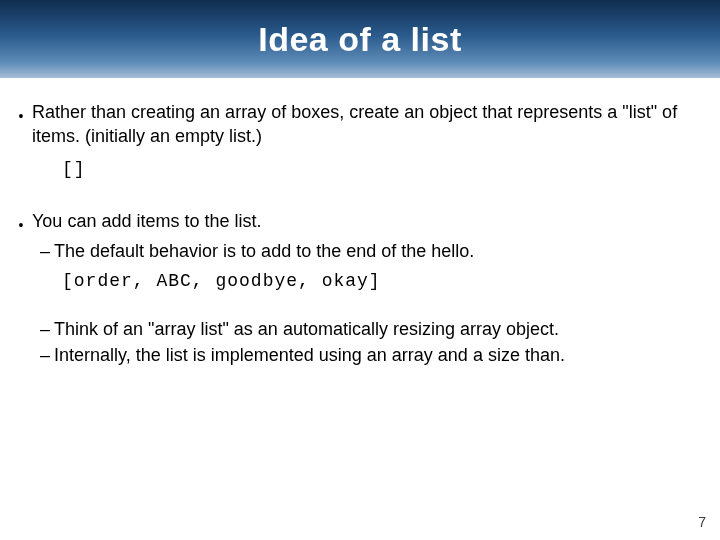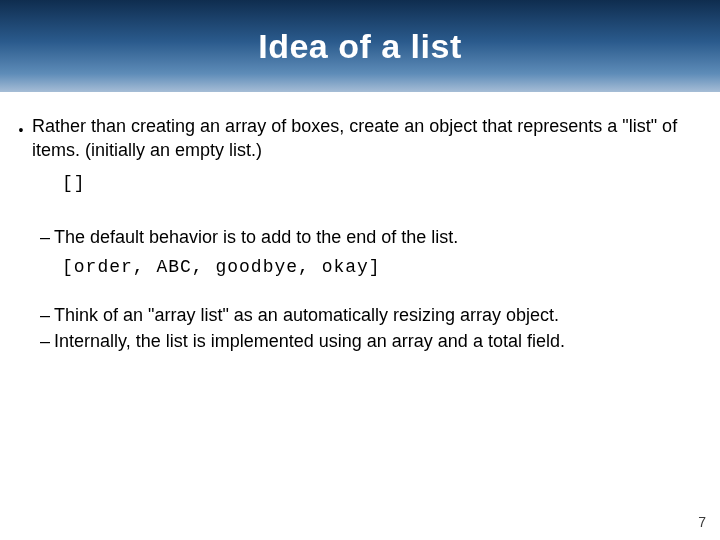--- a/index.html
+++ b/index.html
@@ -5,21 +5,21 @@
   * { margin: 0; padding: 0; box-sizing: border-box; }
   html, body { width: 720px; height: 540px; overflow: hidden; }
   body {
     font-family: Verdana, Geneva, sans-serif;
     background: #ffffff;
     color: #000000;
     position: relative;
   }
   .header {
     width: 100%;
-    height: 92px;
+    height: 78px;
     background: linear-gradient(to bottom, #0f2d4f 0%, #2a5a8c 45%, #5e8cb8 80%, #a6bdd6 100%);
     display: flex;
     align-items: center;
     justify-content: center;
   }
   .title {
     font-family: Verdana, Geneva, sans-serif;
     font-size: 34px;
     font-weight: bold;
     color: #ffffff;
@@ -100,32 +100,36 @@
 <div class="content">
 
   <div class="bullet">
     <div class="dot"></div>
     <div class="bullet-text">Rather than creating an array of boxes, create an object that represents a "list" of items.  (initially an empty list.)</div>
   </div>
   <div class="code">[]</div>
 
   <div class="spacer-lg"></div>
 
+  <div class="bullet">
+    <div class="dot"></div>
+    <div class="bullet-text">You can add items to the list.</div>
+  </div>
   <div class="sub">
     <div class="dash">–</div>
-    <div class="sub-text">The default behavior is to add to the end of the list.</div>
+    <div class="sub-text">The default behavior is to add to the end of the hello.</div>
   </div>
   <div class="code2">[order, ABC, goodbye, okay]</div>
 
   <div class="spacer-md"></div>
 
   <div class="sub">
     <div class="dash">–</div>
     <div class="sub-text">Think of an "array list" as an automatically resizing array object.</div>
   </div>
   <div class="sub">
     <div class="dash">–</div>
-    <div class="sub-text">Internally, the list is implemented using an array and a total field.</div>
+    <div class="sub-text">Internally, the list is implemented using an array and a size than.</div>
   </div>
 
 </div>
 
 <div class="pagenum">7</div>
 
 </body></html>

